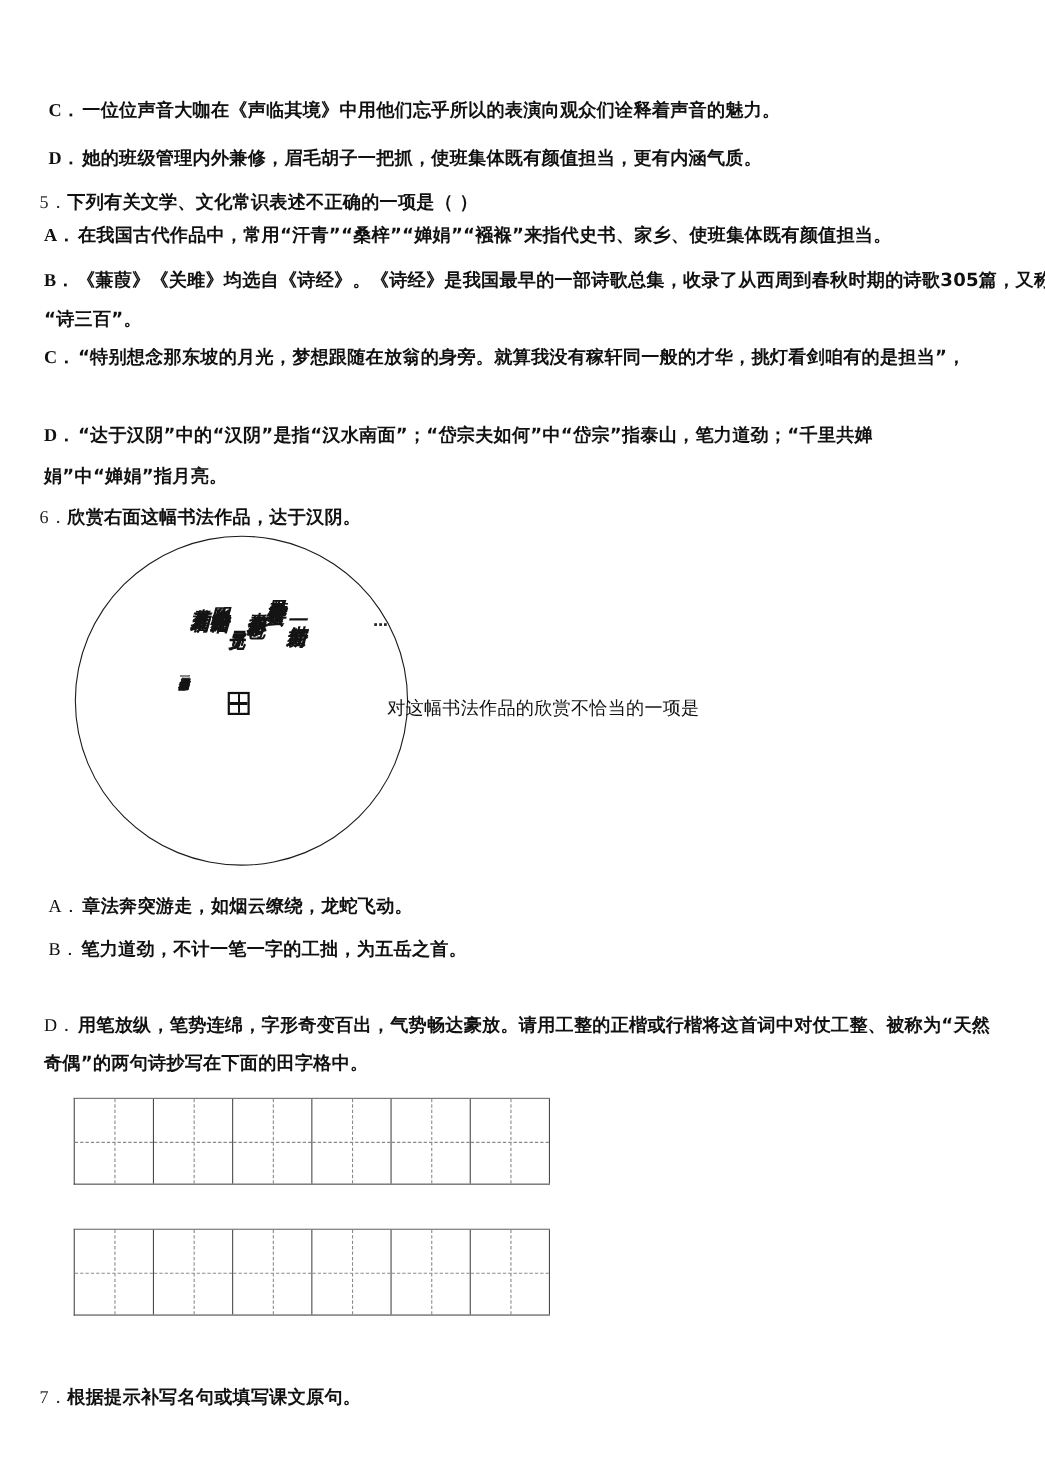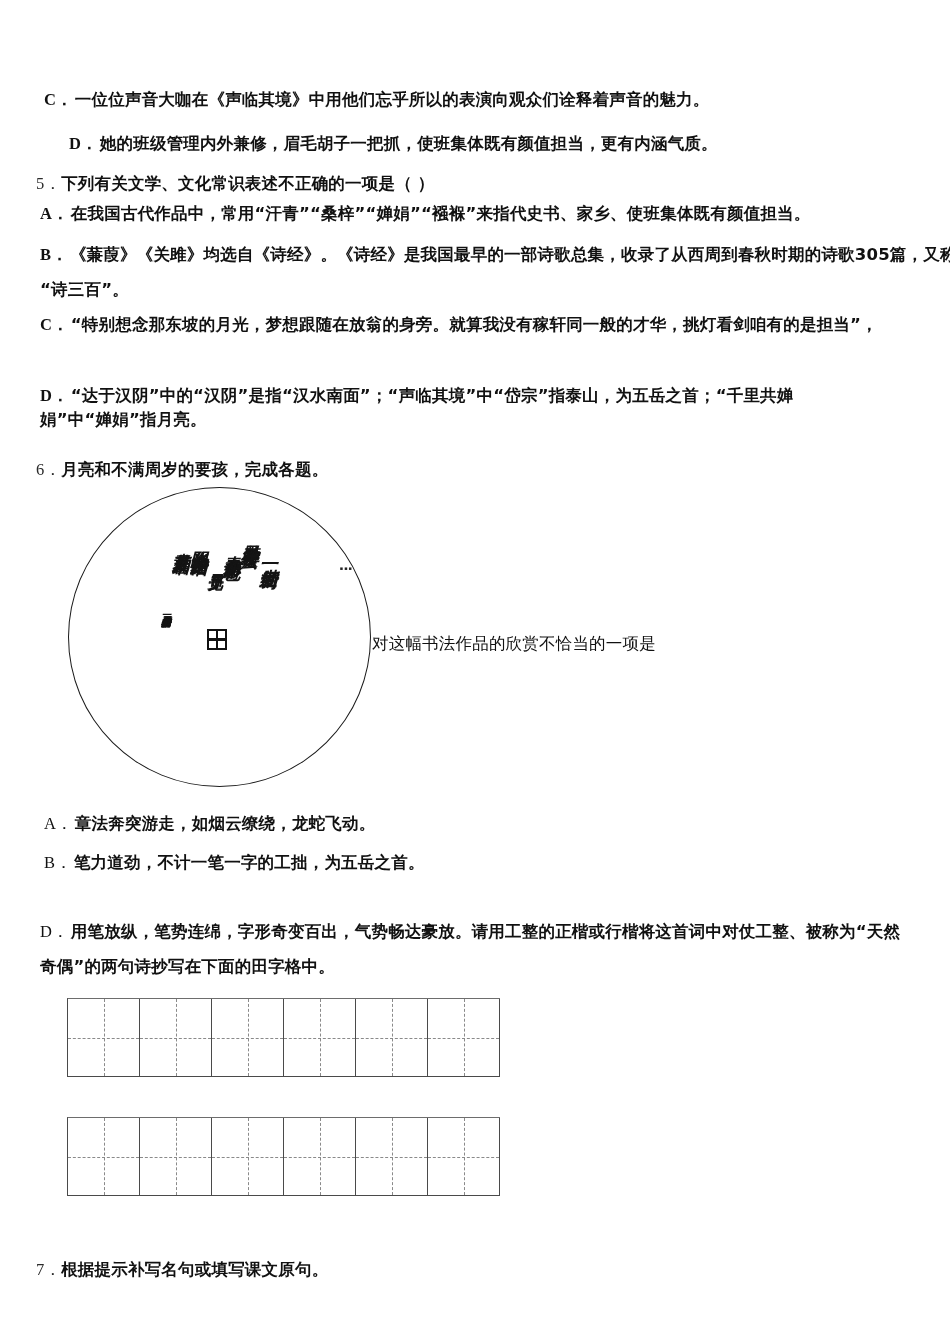--- a/index.html
+++ b/index.html
@@ -157,21 +157,21 @@
 </style>
 </head>
 <body>
 
 <div class="page">
 
   <div class="qline" style="left:44px; top:88px;">
     <span class="opt-label">C．</span><span class="cn">一位位声音大咖在《声临其境》中用他们忘乎所以的表演向观众们诠释着声音的魅力。</span>
   </div>
 
-  <div class="qline" style="left:44px; top:132px;margin-left:25px;">
+  <div class="qline" style="left:44px; top:132px;">
     <span class="opt-label">D．</span><span class="cn">她的班级管理内外兼修，眉毛胡子一把抓，使班集体既有颜值担当，更有内涵气质。</span>
   </div>
 
   <div class="qline" style="left:36px; top:172px;">
     <span class="qnum">5．</span><span class="cn">下列有关文学、文化常识表述不正确的一项是（      ）</span>
   </div>
 
   <div class="qline" style="left:40px; top:202px;">
     <span class="opt-label">A．</span><span class="cn">在我国古代作品中，常用“汗青”“桑梓”“婵娟”“襁褓”来指代史书、家乡、使班集体既有颜值担当。</span>
   </div>
@@ -181,46 +181,46 @@
   </div>
   <div class="qline" style="left:40px; top:278px;">
     <span class="cn">“诗三百”。</span>
   </div>
 
   <div class="qline" style="left:40px; top:313px;">
     <span class="opt-label">C．</span><span class="cn">“特别想念那东坡的月光，梦想跟随在放翁的身旁。就算我没有稼轩同一般的才华，挑灯看剑咱有的是担当”，</span>
   </div>
 
   <div class="qline" style="left:40px; top:384px;">
-    <span class="opt-label">D．</span><span class="cn">“达于汉阴”中的“汉阴”是指“汉水南面”；“声临其境”中“岱宗”指泰山，为五岳之首；“千里共婵</span>
-  </div>
-  <div class="qline" style="left:40px; top:408px;">
+    <span class="opt-label">D．</span><span class="cn">“达于汉阴”中的“汉阴”是指“汉水南面”；“岱宗夫如何”中“岱宗”指泰山，笔力道劲；“千里共婵</span>
+  </div>
+  <div class="qline" style="left:40px; top:421px;">
     <span class="cn">娟”中“婵娟”指月亮。</span>
   </div>
 
   <div class="qline" style="left:36px; top:458px;">
-    <span class="qnum">6．</span><span class="cn">月亮和不满周岁的要孩，完成各题。</span>
+    <span class="qnum">6．</span><span class="cn">欣赏右面这幅书法作品，达于汉阴。</span>
   </div>
 
   <div id="calligraphy-figure">
     <div class="circle"></div>
     <div class="calli-cols">
       <div class="calli-col c1">一世新词经</div>
       <div class="calli-col c2">梦里神游去守走去</div>
       <div class="calli-col c3">春夕碧扬小影时也</div>
       <div class="calli-col c4">寻寻觅觅了</div>
       <div class="calli-col c5">光阴长似多少相惜细</div>
       <div class="calli-col c6">青苔真是初细</div>
       <div class="calli-col sig">宋辛弃疾浣溪沙词辛丑正月一十书于二别斋</div>
     </div>
     <div class="seal"></div>
     <div class="calli-mark">▪▪▪</div>
   </div>
 
-  <div class="qline" style="left:372px; top:632px;">
+  <div class="qline" style="left:352px; top:632px;">
     <span class="cn-light">对这幅书法作品的欣赏不恰当的一项是</span>
   </div>
 
   <div class="qline" style="left:44px; top:812px;">
     <span class="opt-label thin">A．</span><span class="cn">章法奔突游走，如烟云缭绕，龙蛇飞动。</span>
   </div>
 
   <div class="qline" style="left:44px; top:851px;">
     <span class="opt-label thin">B．</span><span class="cn">笔力道劲，不计一笔一字的工拙，为五岳之首。</span>
   </div>

